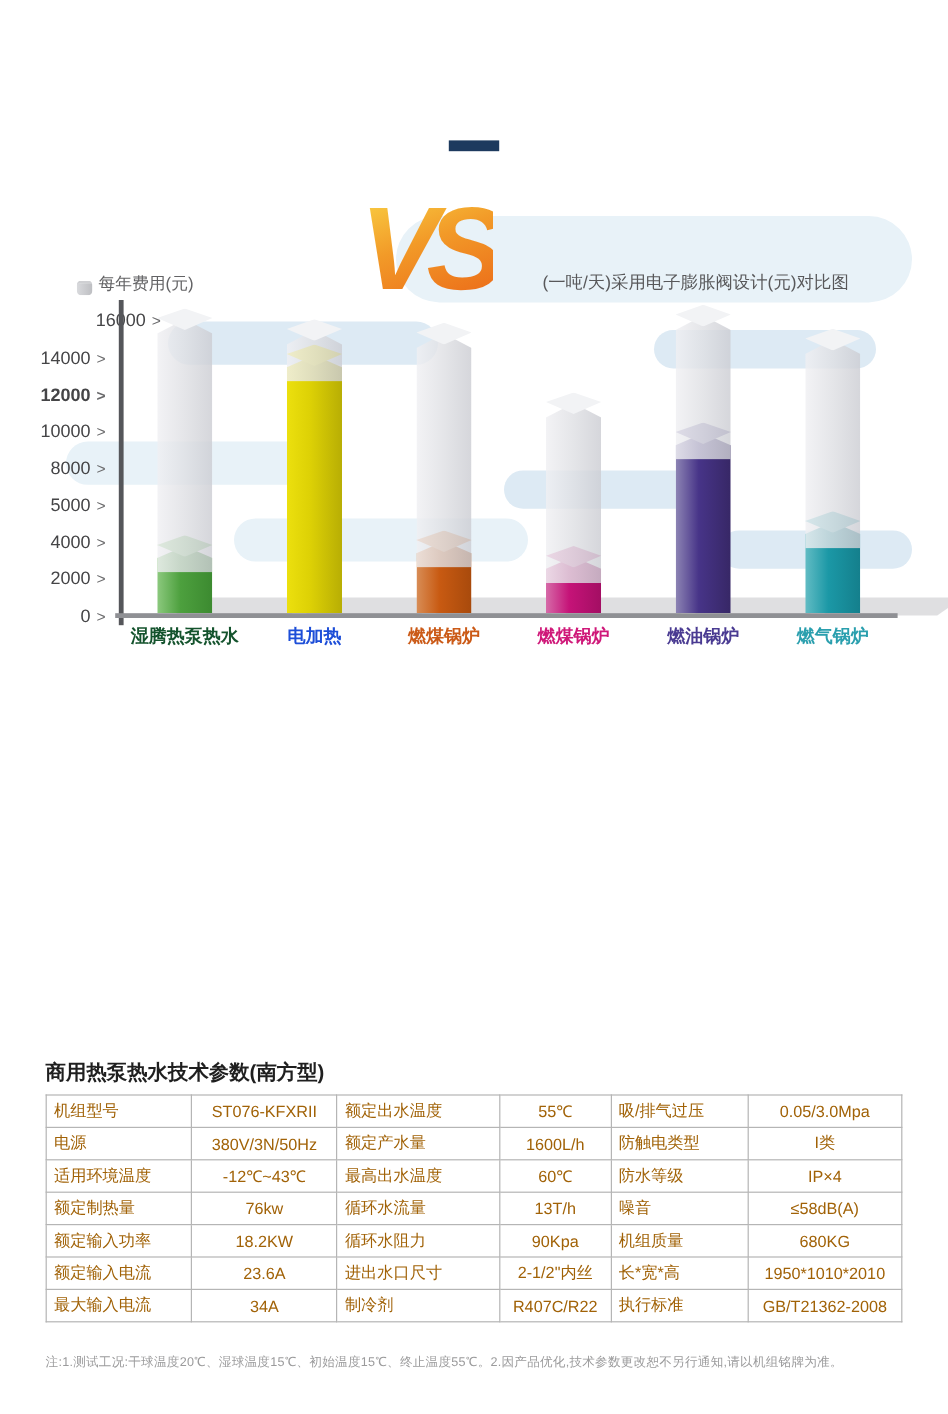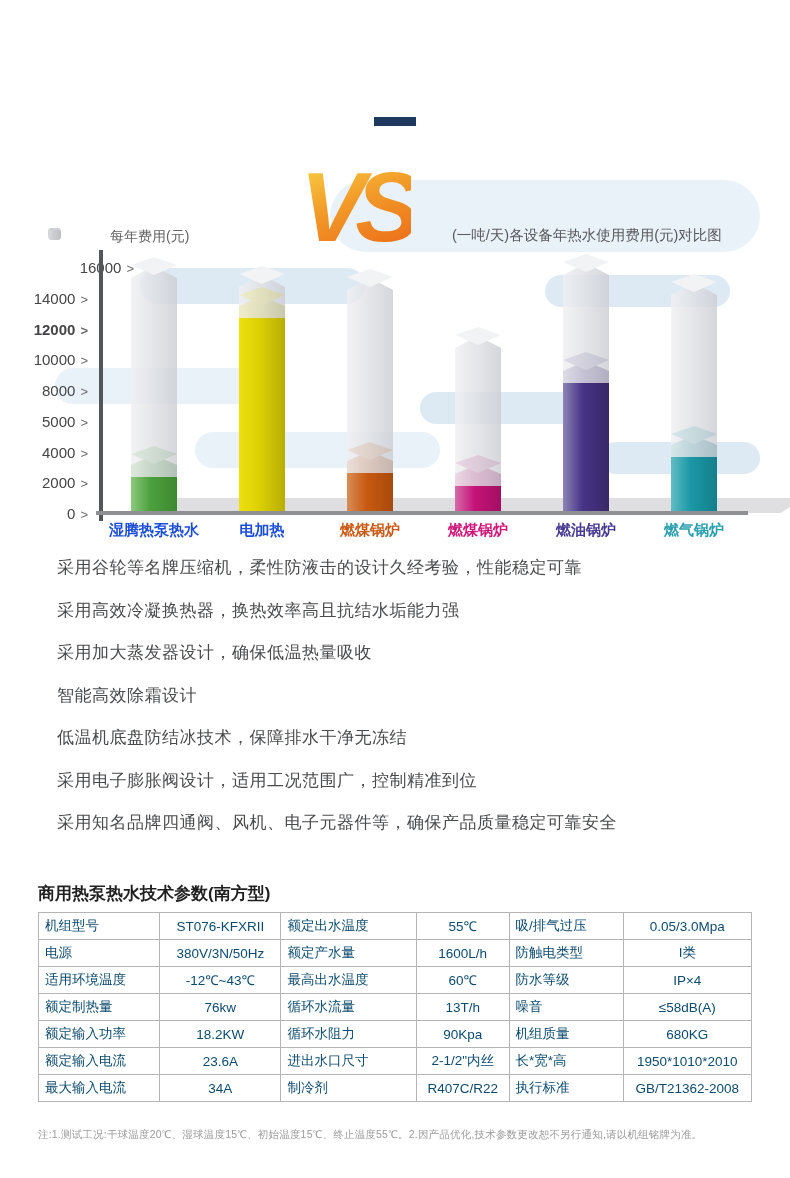--- a/index.html
+++ b/index.html
@@ -18,21 +18,21 @@
 
   
   .vs{position:absolute;top:158px;left:300px;font-size:98px;font-weight:900;font-style:italic;
       letter-spacing:-10px;line-height:1;
       background:linear-gradient(160deg,#f9cf43 5%,#f29a28 45%,#ec6f1a 90%);
       -webkit-background-clip:text;background-clip:text;color:transparent;
       font-family:"Liberation Sans",sans-serif;}
   .vs-note{position:absolute;top:226px;left:452px;font-size:14.5px;color:#58585a;}
 
   
-  .legend{position:absolute;top:228px;left:48px;display:flex;align-items:flex-start;font-size:14px;color:#636365;gap:44px;}
+  .legend{position:absolute;top:228px;left:64px;display:flex;align-items:flex-end;font-size:14px;color:#636365;}
   .legend-icon{display:inline-block;width:13px;height:10px;margin-right:5px;
                background:linear-gradient(90deg,#d9dadd,#bdbec2);border-radius:3px/4px;
                border-top:2px solid #cfd0d3;}
 
   
   .y-axis-line{position:absolute;left:99px;top:250px;width:4px;height:271px;background:#55565a;}
   .x-axis-line{position:absolute;left:96px;top:511px;width:652px;height:4px;background:#8f9094;}
   .tick{position:absolute;width:60px;left:28px;text-align:right;font-size:15px;color:#454547;}
   .tick .arrow{color:#6a6a6c;margin-left:5px;font-size:13px;}
 
@@ -51,42 +51,42 @@
   .bar-label{position:absolute;top:521px;width:130px;text-align:center;font-size:15px;font-weight:700;}
 
   
   .features{position:absolute;top:556px;left:57px;width:690px;list-style:none;margin:0;padding:0;}
   .features li{font-size:17px;color:#4a4b4d;margin-bottom:19.5px;letter-spacing:.5px;}
 
   
   .specs{position:absolute;top:882px;left:38px;width:714px;}
   .specs-title{font-size:17px;font-weight:700;color:#1f1f1f;margin:0 0 7px 0;}
   table.spec{width:100%;border-collapse:collapse;table-layout:fixed;}
-  table.spec td{border:1px solid #b5b5b5;font-size:13.5px;color:#0c4a6e;padding:4px 6px;height:16px;}
+  table.spec td{border:1px solid #b5b5b5;font-size:13.5px;color:#a16207;padding:4px 6px;height:16px;}
   td.lbl{text-align:left;padding-left:9px;}
   td.val{text-align:center;}
   .footnote{margin-top:26px;font-size:10.5px;color:#9b9b9c;letter-spacing:.2px;}
 </style>
 </head>
 <body>
 
 <div class="page">
 
   <div class="cloud" style="left:330px;top:180px;width:430px;height:72px;"></div>
   <div class="cloud c2" style="left:140px;top:268px;width:225px;height:36px;"></div>
   <div class="cloud c2" style="left:545px;top:275px;width:185px;height:32px;"></div>
   <div class="cloud" style="left:55px;top:368px;width:205px;height:36px;"></div>
   <div class="cloud c2" style="left:420px;top:392px;width:175px;height:32px;"></div>
   <div class="cloud" style="left:195px;top:432px;width:245px;height:36px;"></div>
   <div class="cloud c2" style="left:600px;top:442px;width:160px;height:32px;"></div>
 
   <div class="title-dash"></div>
 
   <div class="vs">VS</div>
-  <div class="vs-note">(一吨/天)各设备年热水使用费用(元)对比图</div>
+  <div class="vs-note">(一吨/天)采用电子膨胀阀设计(元)对比图</div>
 
   <div class="legend">
     <span class="legend-icon"></span>
     <span>每年费用(元)</span>
   </div>
 
   <div id="ticks">
       <div class="tick" style="top: 259px; margin-left: 46px;"><span>16000</span><span class="arrow">&gt;</span></div>
       <div class="tick" style="top: 289.75px;"><span>14000</span><span class="arrow">&gt;</span></div>
       <div class="tick" style="top: 320.5px; font-weight: bold;"><span>12000</span><span class="arrow">&gt;</span></div>
@@ -137,37 +137,28 @@
       <div class="bar-slot" style="left: 671px; height: 242px;">
         <div class="bar-shadow"></div>
         <div class="fill" style="height: 76px; background: linear-gradient(90deg, rgb(98, 188, 196) 0%, rgb(27, 152, 166) 42%, rgb(20, 127, 140) 100%);"></div>
         <div class="fill-cap" style="bottom: 67px; background: rgb(98, 188, 196);"></div>
         <div class="tube" style="bottom: 54px; height: 174px;"></div>
         <div class="tube-cap" style="bottom: 219px;"></div>
       </div>
     </div>
   <div class="x-axis-line"></div>
   <div id="catlabels">
-      <div class="bar-label" style="left: 89px; color: #1d4ed8;">湿腾热泵热水</div>
+      <div class="bar-label" style="left: 89px; color: #14532d;">湿腾热泵热水</div>
       <div class="bar-label" style="left: 197px; color: #1d4ed8;">电加热</div>
       <div class="bar-label" style="left: 305px; color: rgb(203, 90, 23);">燃煤锅炉</div>
       <div class="bar-label" style="left: 413px; color: rgb(207, 24, 121);">燃煤锅炉</div>
       <div class="bar-label" style="left: 521px; color: rgb(74, 59, 146);">燃油锅炉</div>
       <div class="bar-label" style="left: 629px; color: rgb(42, 159, 174);">燃气锅炉</div>
     </div>
 
-  <ul class="features" id="features">
-      <li>采用谷轮等名牌压缩机，柔性防液击的设计久经考验，性能稳定可靠</li>
-      <li>采用高效冷凝换热器，换热效率高且抗结水垢能力强</li>
-      <li>采用加大蒸发器设计，确保低温热量吸收</li>
-      <li>智能高效除霜设计</li>
-      <li>低温机底盘防结冰技术，保障排水干净无冻结</li>
-      <li>采用电子膨胀阀设计，适用工况范围广，控制精准到位</li>
-      <li>采用知名品牌四通阀、风机、电子元器件等，确保产品质量稳定可靠安全</li>
-    </ul>
 
   <div class="specs">
     <p class="specs-title">商用热泵热水技术参数(南方型)</p>
     <table class="spec">
       <colgroup>
         <col style="width:17%">
           <col style="width:17%">
           <col style="width:19%">
         <col style="width:13%">
           <col style="width:16%">

